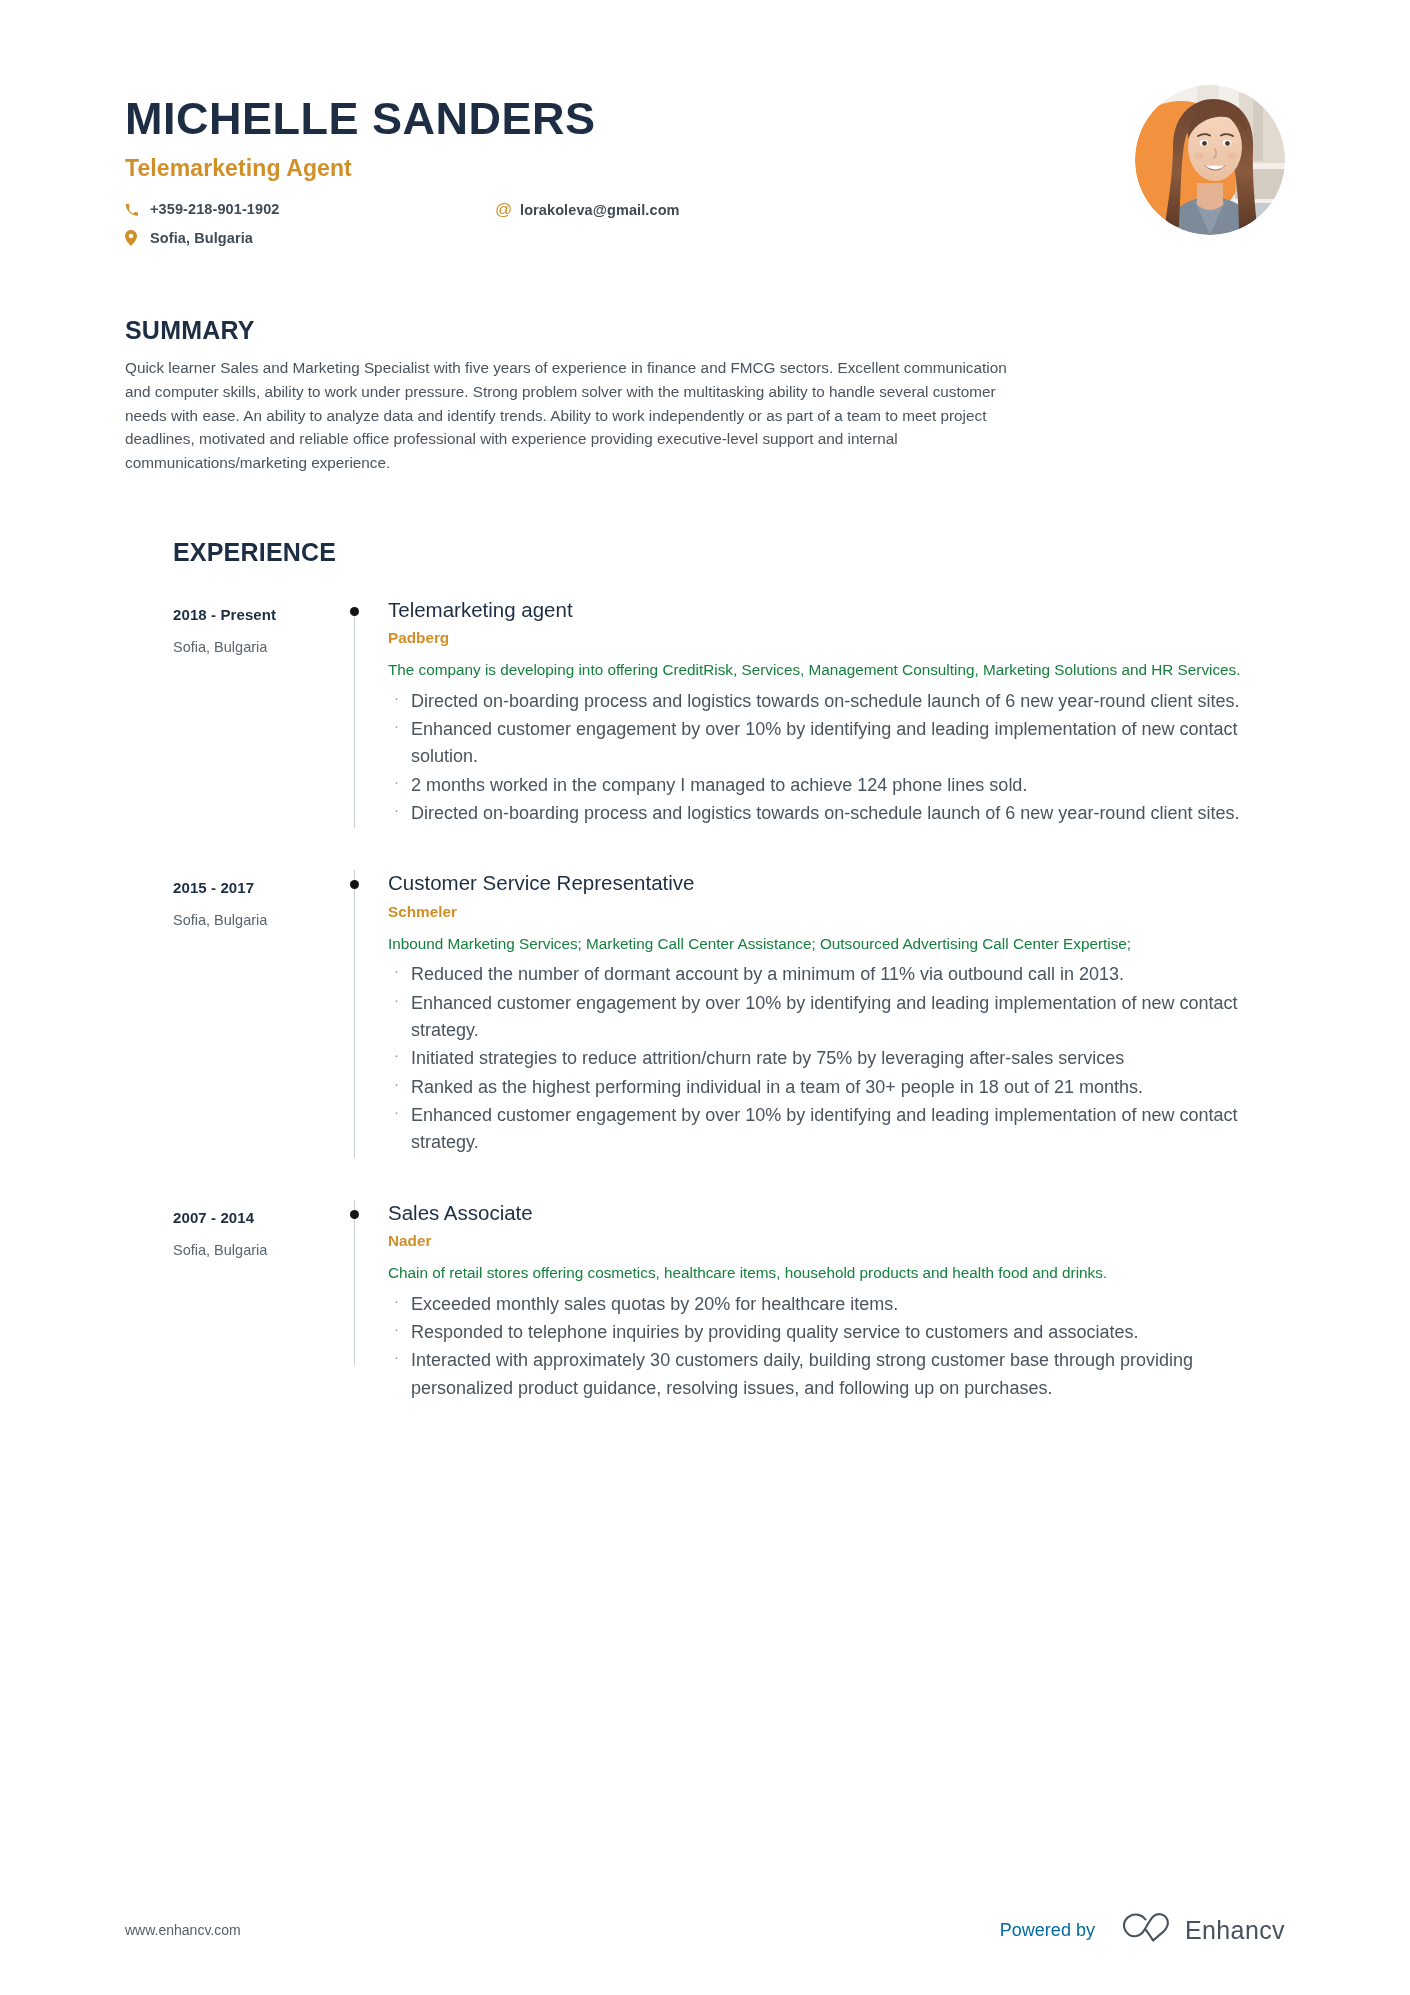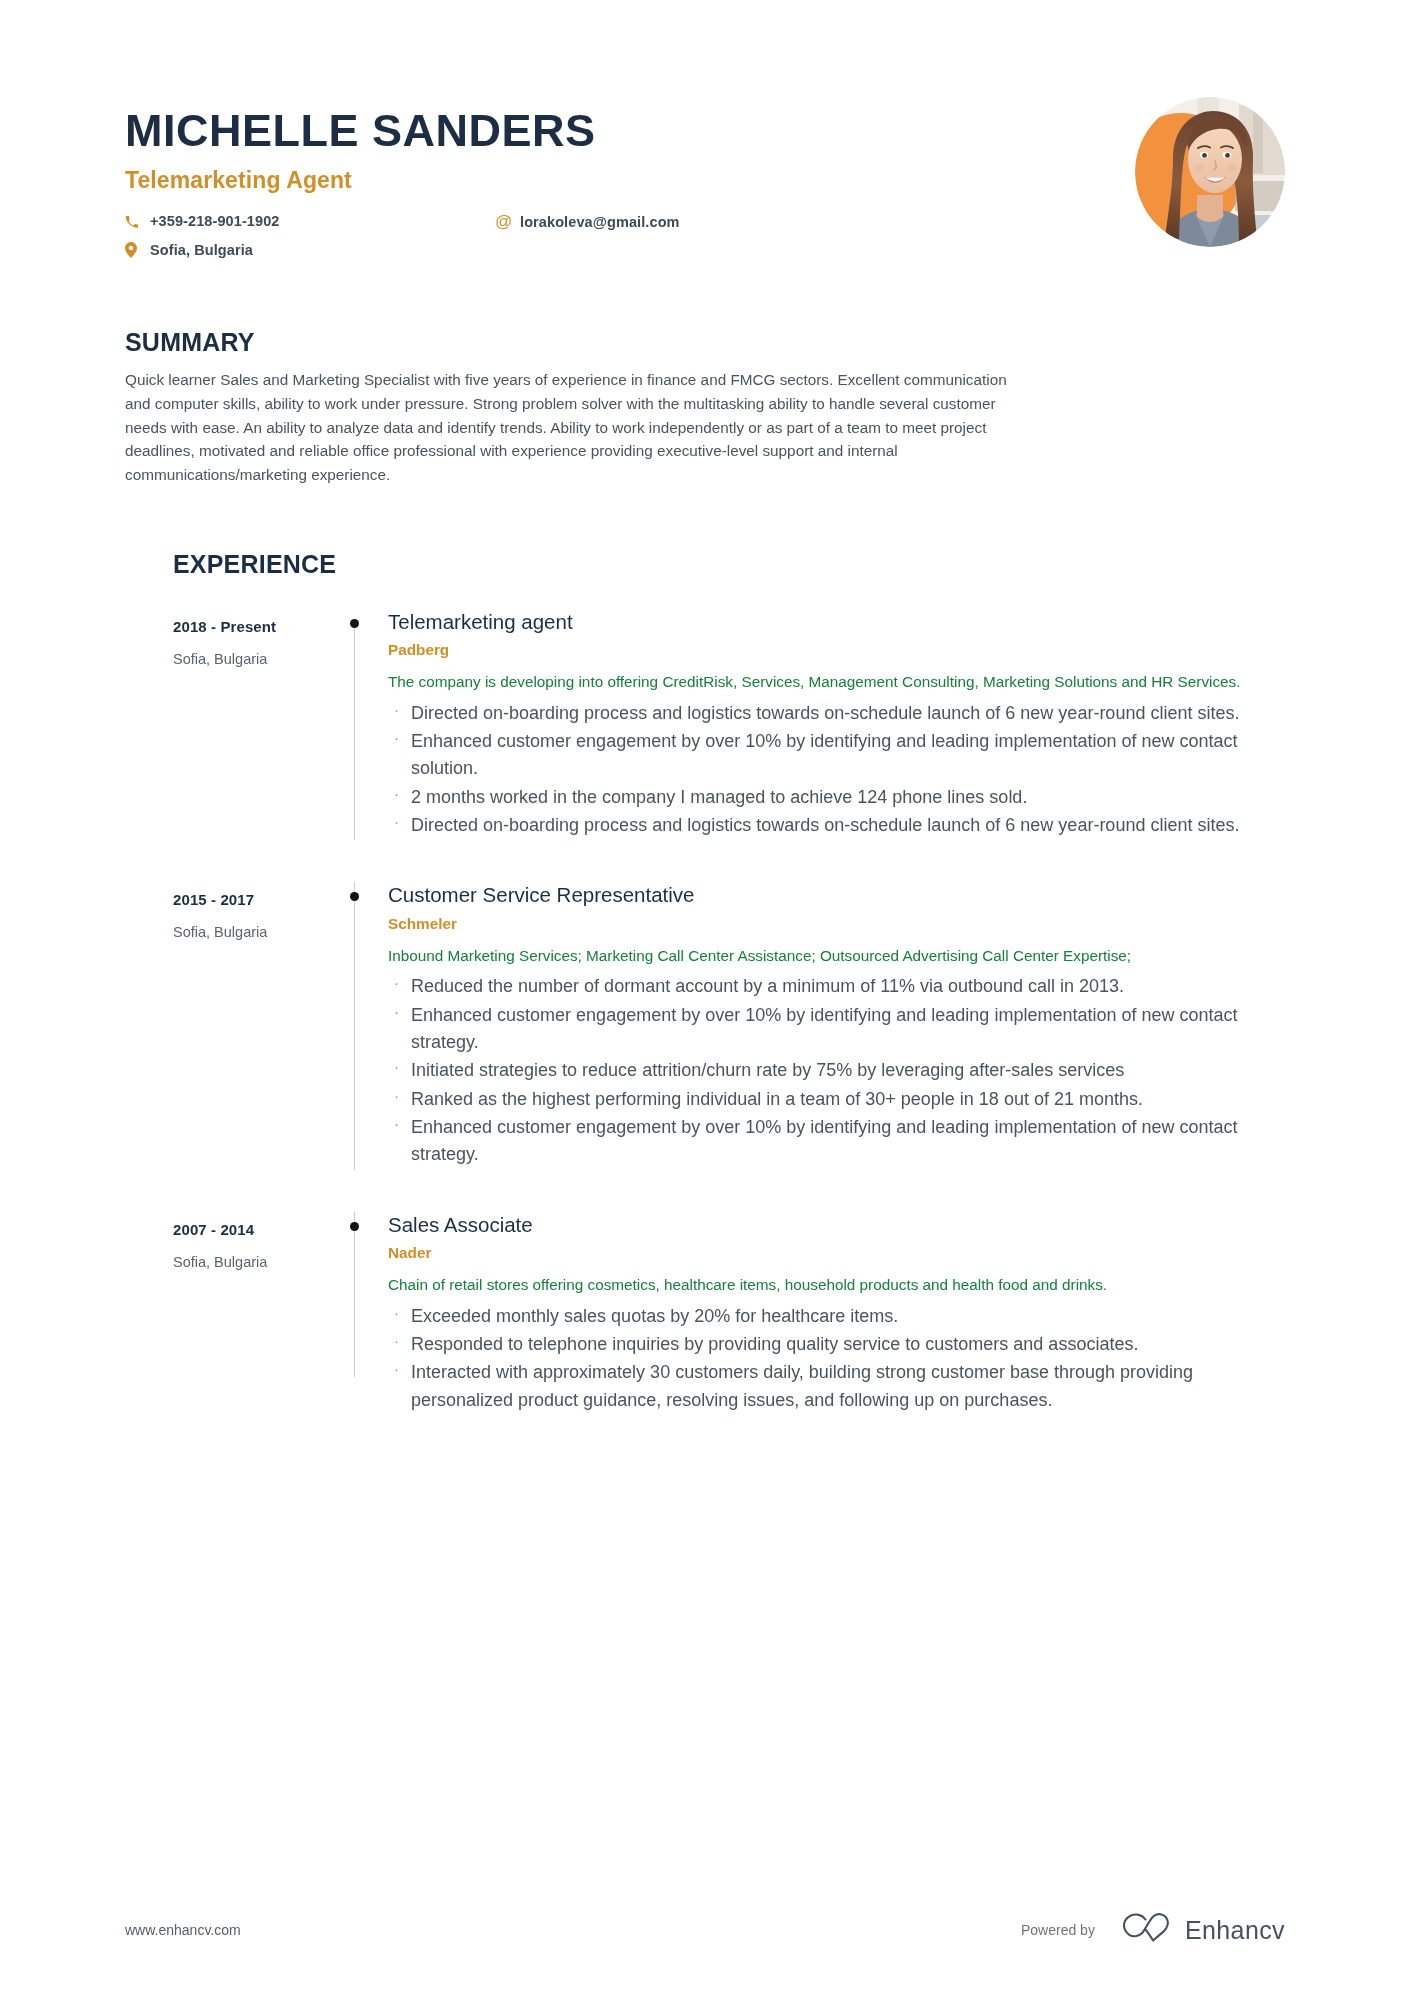--- a/index.html
+++ b/index.html
@@ -14,21 +14,21 @@
     font-family: "Liberation Sans", sans-serif;
     color: #3f4a54;
     position: relative;
     overflow: hidden;
   }
 
   .page {
     position: relative;
     width: 1410px;
     height: 1995px;
-    padding: 12px 125px;
+    padding: 0 125px;
     background: #ffffff;
   }
 
   
   .header {
     position: relative;
     padding-top: 95px;
     min-height: 205px;
   }
 
@@ -252,22 +252,22 @@
     font-size: 14px;
     color: #545f6a;
   }
 
   .footer-brand {
     display: flex;
     align-items: center;
   }
 
   .powered-by {
-    font-size: 14px;
-    color: #737373;
+    font-size: 18px;
+    color: #0369a1;
     margin-right: 27px;
   }
 
   .brand-logo { margin-right: 11px; display: block; }
 
   .brand-name {
     font-size: 25px;
     color: #46525e;
     letter-spacing: 0.4px;
     font-weight: 400;

